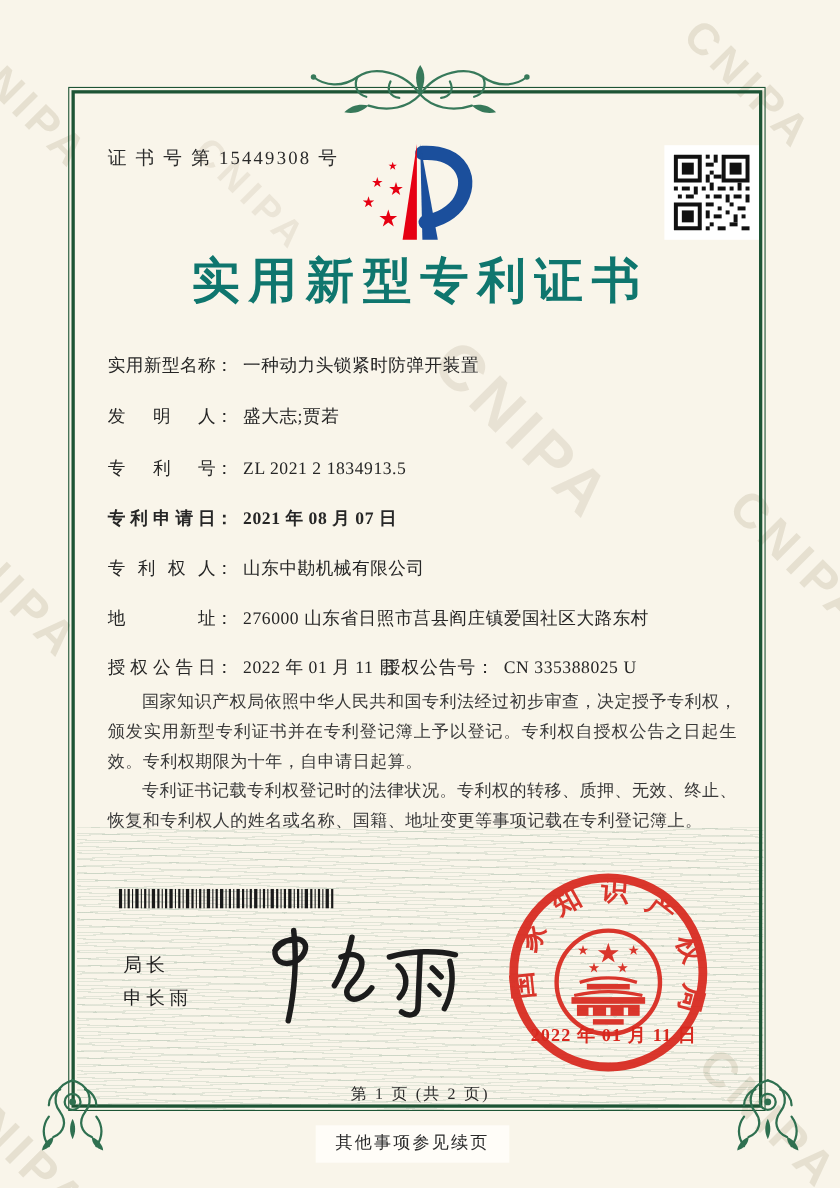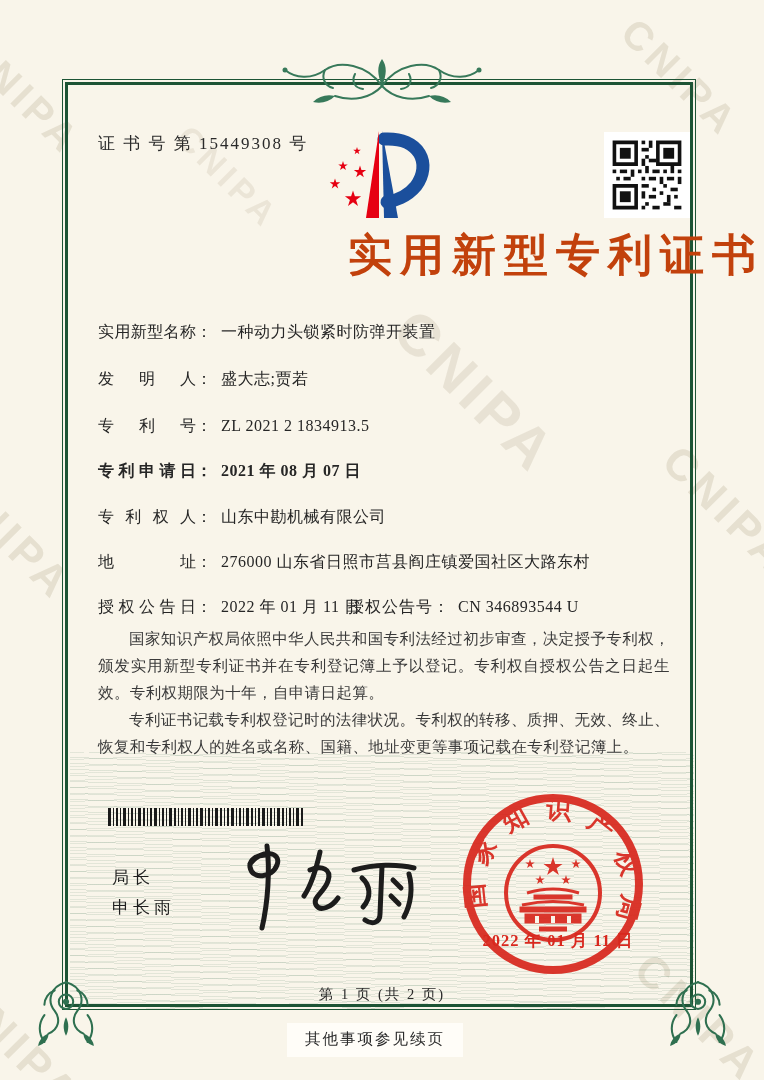--- a/index.html
+++ b/index.html
@@ -35,22 +35,22 @@
     background:
       repeating-linear-gradient(2deg,  rgba(70,120,90,0.14) 0 1px, transparent 1px 6px),
       repeating-linear-gradient(178deg, rgba(70,120,90,0.12) 0 1px, transparent 1px 7px);
   }
   .ornament{position:absolute;}
   
   .cert-no{position:absolute; left:98px; top:132px; font-size:17px; letter-spacing:2px; color:#2a2a2a;}
   .logo{position:absolute; left:326px; top:126px;}
   .qr{position:absolute; left:604px; top:132px; width:86px; height:86px; background:#fff; padding:5px; box-sizing:border-box;}
   .title{
-    position:absolute; left:0; top:226px; width:764px; text-align:right;
-    font-size:44px; font-weight:700; letter-spacing:8px; color:#c2410c;
+    position:absolute; left:0; top:226px; width:764px; text-align:center;
+    font-size:44px; font-weight:700; letter-spacing:8px; color:#0f766e;
   }
   
   .f-row{position:absolute; left:98px; font-size:16px; color:#262626; white-space:nowrap;}
   .f-label{display:inline-block; width:98px; text-align:justify; text-align-last:justify; vertical-align:bottom;}
   .f-colon{display:inline-block; margin-right:9px;}
   .f-value{letter-spacing:0.5px;}
   .f-group2{position:absolute; left:250px; top:0; white-space:nowrap;}
   .g2-label{letter-spacing:1px;}
   
   .paras{position:absolute; left:98px; top:625px; width:572px; font-size:15.5px;
@@ -224,21 +224,21 @@
   </div>
   <div class="f-row" style="top:507px;">
     <span class="f-label">专利权人</span><span class="f-colon">：</span><span class="f-value">山东中勘机械有限公司</span>
   </div>
   <div class="f-row" style="top:552px;">
     <span class="f-label">地址</span><span class="f-colon">：</span><span class="f-value">276000  山东省日照市莒县阎庄镇爱国社区大路东村</span>
   </div>
   <div class="f-row" style="top:597px;">
     <span class="f-label">授权公告日</span><span class="f-colon">：</span><span class="f-value">2022 年 01 月 11 日</span>
     <span class="f-group2">
-      <span class="g2-label">授权公告号</span><span class="f-colon">：</span><span class="f-value">CN 346893544 U</span>
+      <span class="g2-label">授权公告号</span><span class="f-colon">：</span><span class="f-value">CN 335388025 U</span>
     </span>
   </div>
 
   <div class="paras">
     <p>国家知识产权局依照中华人民共和国专利法经过初步审查，决定授予专利权，颁发实用新型专利证书并在专利登记簿上予以登记。专利权自授权公告之日起生效。专利权期限为十年，自申请日起算。</p>
     <p>专利证书记载专利权登记时的法律状况。专利权的转移、质押、无效、终止、恢复和专利权人的姓名或名称、国籍、地址变更等事项记载在专利登记簿上。</p>
   </div>
 
   <svg class="barcode" width="198" height="18" viewBox="0 0 198 18" preserveAspectRatio="none">
     <rect width="198" height="18" fill="none"></rect>

